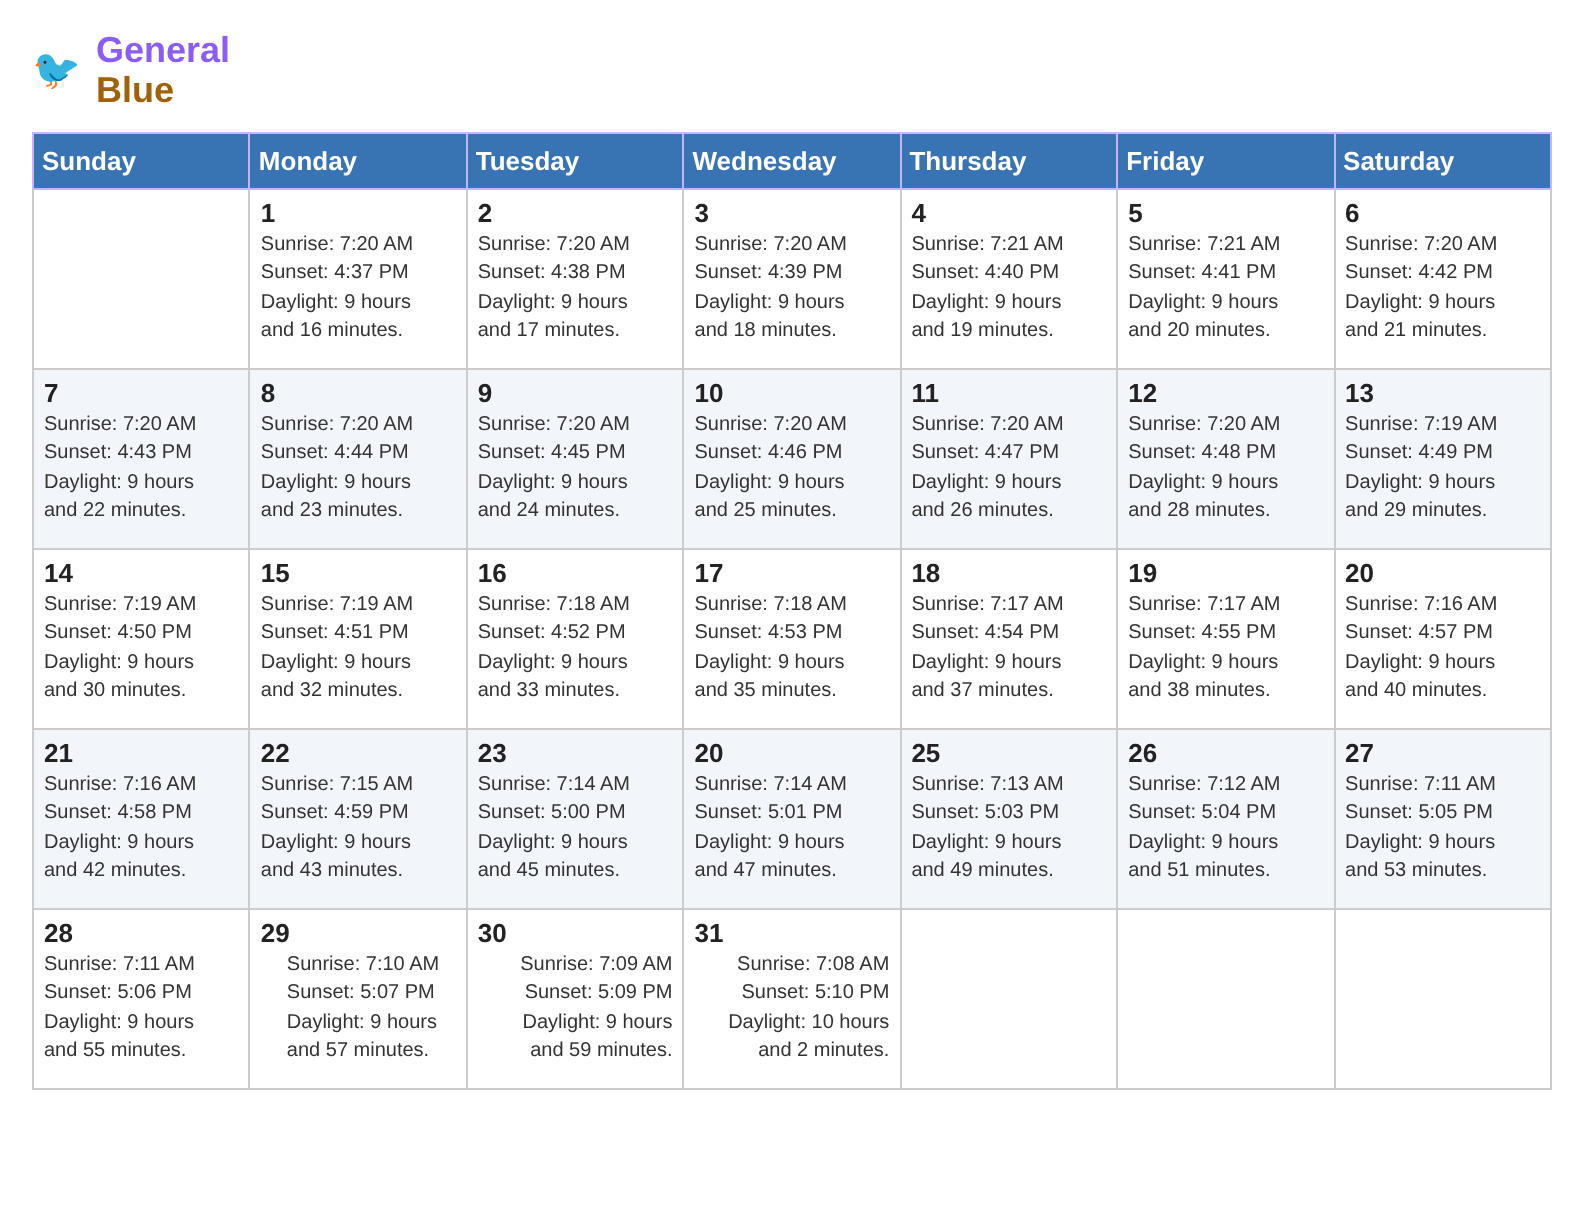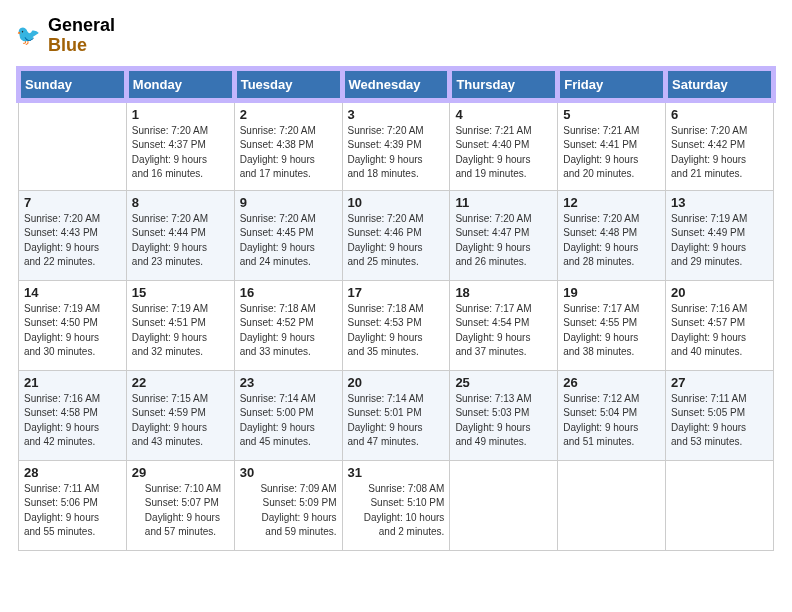--- a/index.html
+++ b/index.html
@@ -50,21 +50,21 @@
       width: 100%;
       border-collapse: collapse;
       table-layout: fixed;
     }
     th {
       background-color: #3873b3;
       color: #fff;
       font-size: 13px;
       padding: 6px 4px;
       text-align: left;
-      border: 5px solid #c4b5fd;
+      border: 1px solid #c4b5fd;
       margin-top: 44px;
     }
     td {
       vertical-align: top;
       border: 1px solid #ccc;
       padding: 4px 5px;
       font-size: 11px;
       color: #222;
       height: 90px;
     }
@@ -90,21 +90,21 @@
     }
   </style>
 </head>
 <body>
 
 <div class="header">
   <div class="logo">
     <svg class="logo-bird" viewBox="0 0 40 40">
       <text y="28" font-size="28">🐦</text>
     </svg>
-    <div class="logo-text"><span style="color:#000000;">General</span><br><span style="color:#a16207;">Blue</span></div>
+    <div class="logo-text"><span style="color:#8b5cf6;">General</span><br><span style="color:#a16207;">Blue</span></div>
   </div>
   <div class="title-block">
     <div class="calendar-title"></div>
     <div class="calendar-subtitle"></div>
   </div>
 </div>
 
 <table>
   <thead>
     <tr id="header-row">

